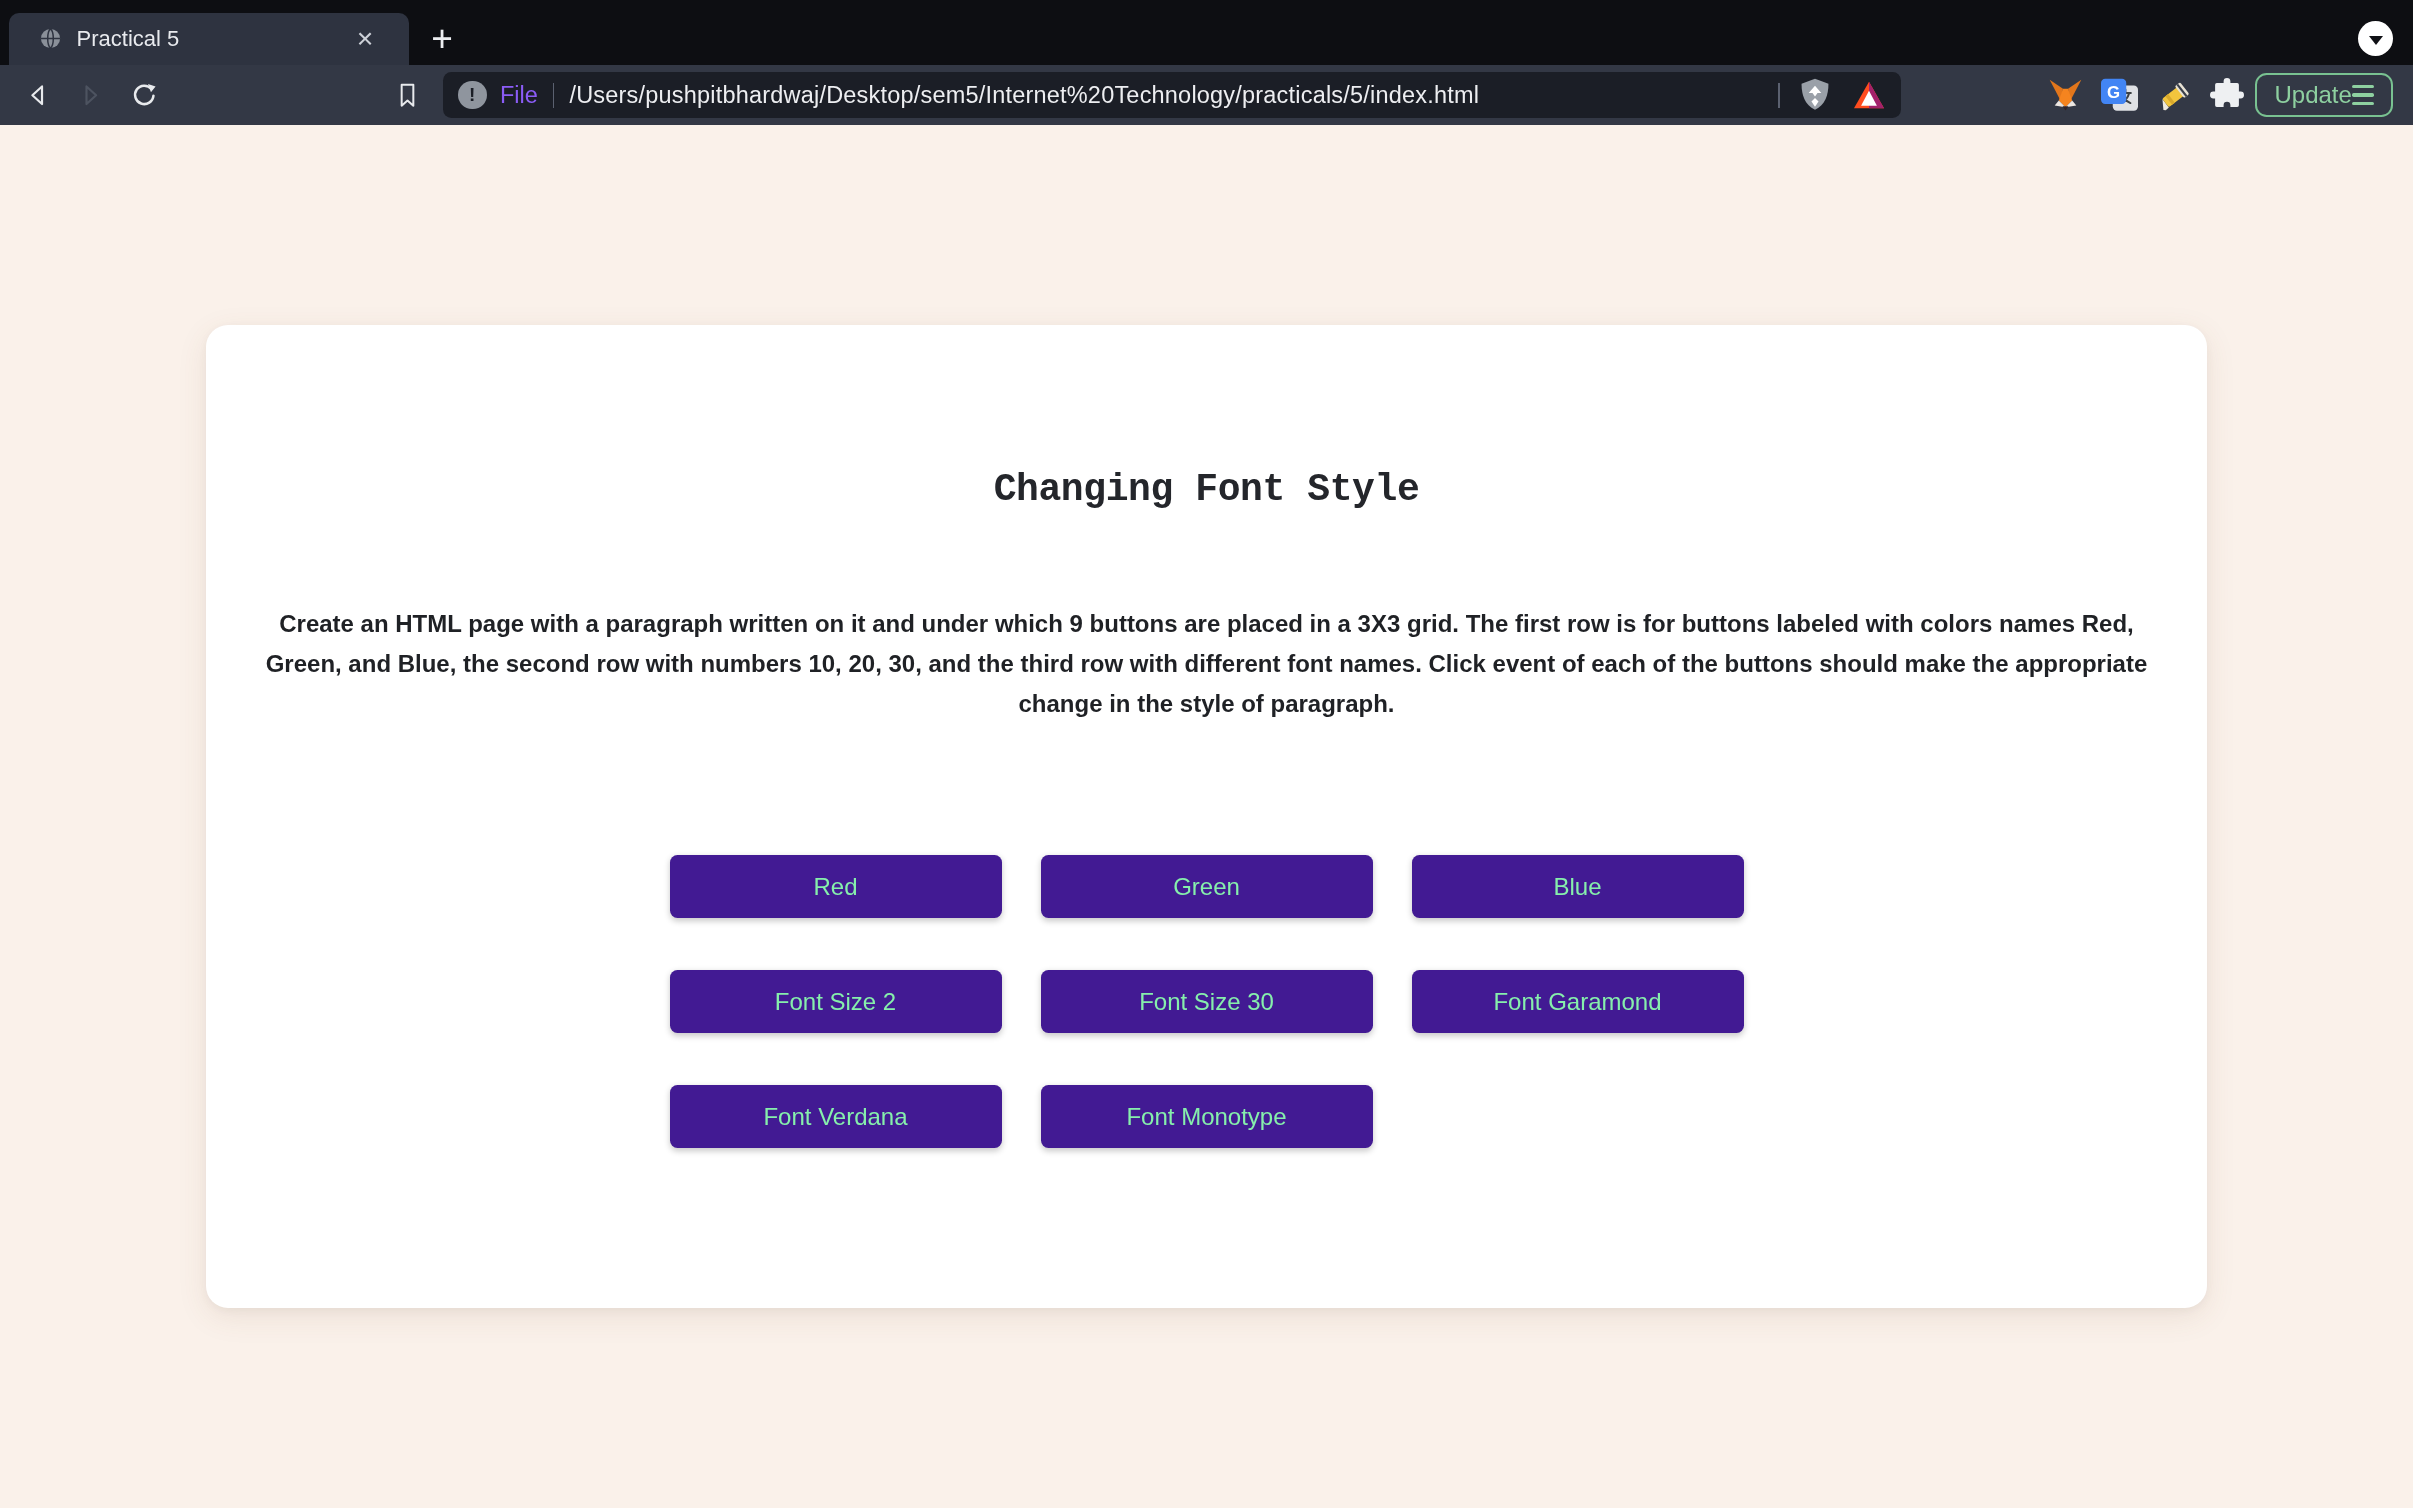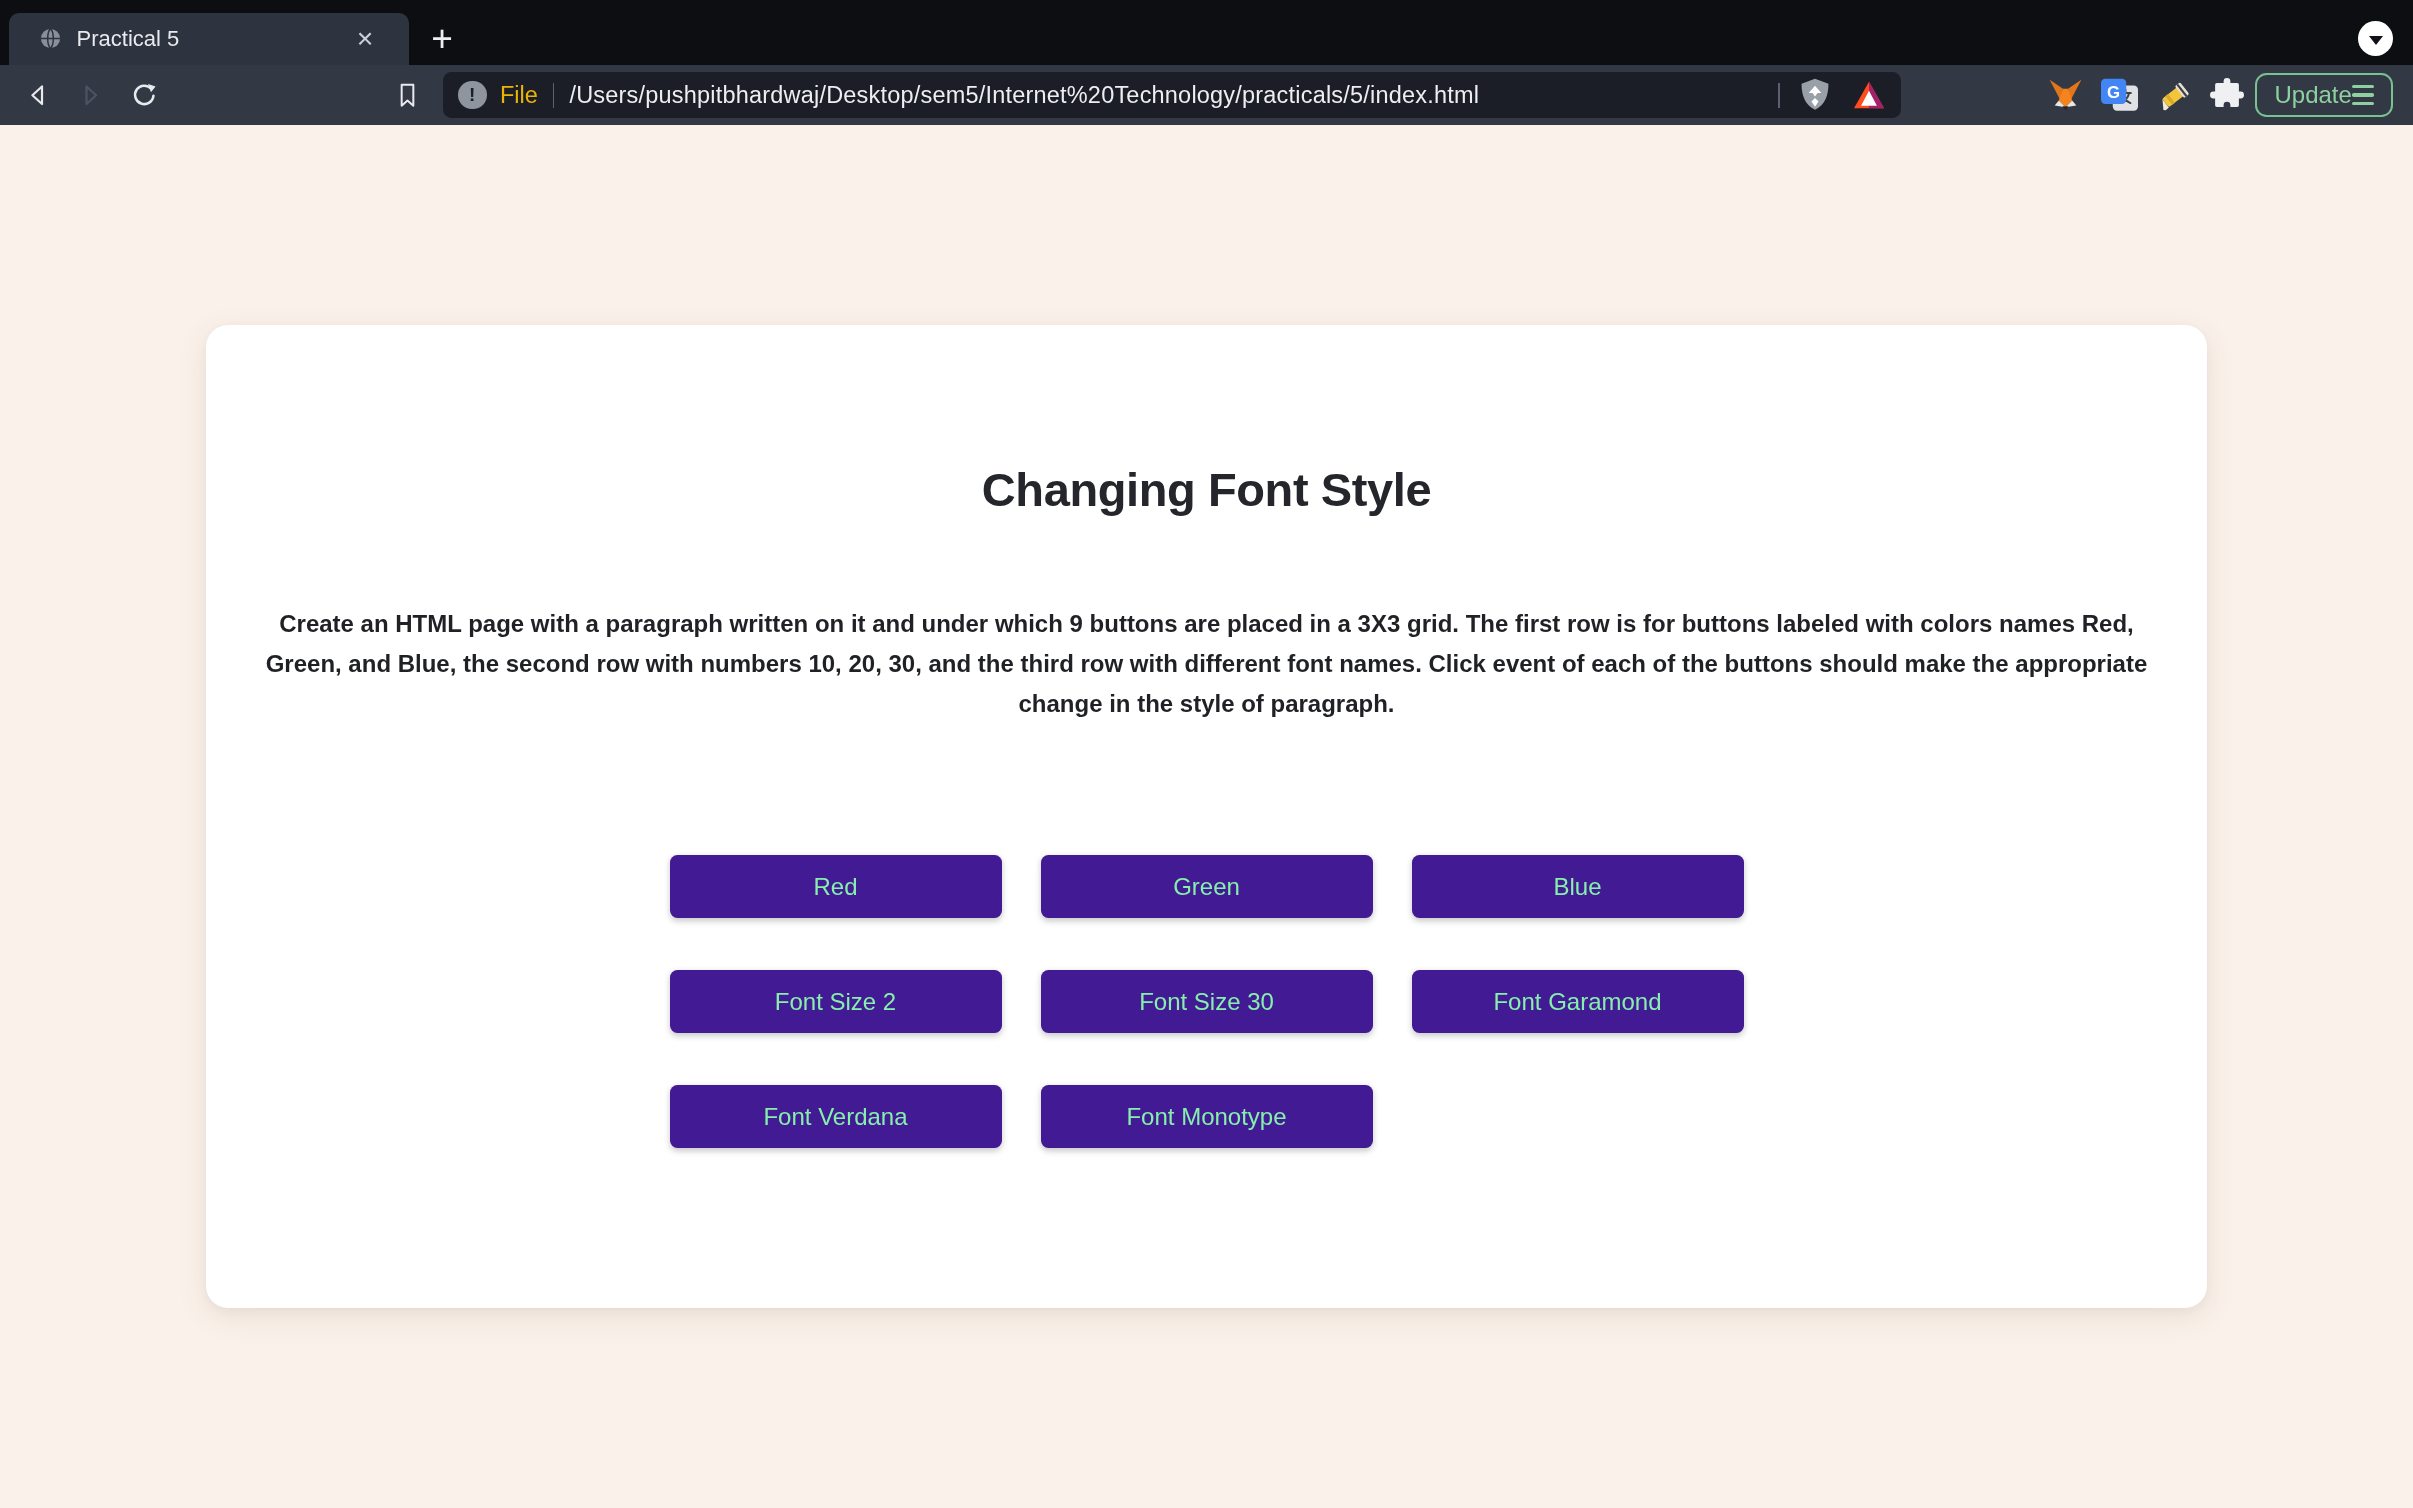--- a/index.html
+++ b/index.html
@@ -73,21 +73,21 @@
     padding: 0 15px;
     flex: 0 0 auto;
   }
   .info-badge {
     width: 28.5px; height: 28.5px; border-radius: 50%;
     background: #8f959e;
     color: #1b1e26; font-size: 19px; font-weight: 700;
     display: flex; align-items: center; justify-content: center;
     flex: 0 0 auto;
   }
-  .scheme-label { margin-left: 13.4px; color: #eab308; font-size: 23.5px; }
+  .scheme-label { margin-left: 13.4px; color: #8b5cf6; font-size: 23.5px; }
   .vsep { margin-left: 15px; width: 1.7px; height: 25px; background: #5b6170; flex: 0 0 auto; }
   .url-text {
     margin-left: 15px;
     color: #edeef1; font-size: 23.5px; letter-spacing: 0.2px;
     white-space: nowrap; overflow: hidden;
   }
   .omni-spacer { flex: 1; }
   .shield-icon { margin-left: 18.4px; flex: 0 0 auto; }
   .bat-icon { margin-left: 20px; flex: 0 0 auto; }
 
@@ -119,22 +119,22 @@
   .card {
     width: 2001px; height: 983px;
     margin: 0 auto; position: relative; top: 200px;
     background: #ffffff;
     border-radius: 22px;
     box-shadow: 0 8.4px 30px rgba(120, 80, 50, 0.10), 0 2.5px 8.4px rgba(0,0,0,0.04);
     padding-top: 136px;
   }
   .page-title {
     text-align: center;
-    font-size: 47px; line-height: 57px; font-weight: 700;
-    color: #24262b; letter-spacing: -0.4px;
+    font-size: 38px; line-height: 57px; font-weight: 700;
+    color: #24262b; letter-spacing: -0.4px; font-family: Liberation Mono, monospace;
   }
   .page-paragraph {
     width: 1902px;
     margin: 86px auto 0;
     text-align: center;
     font-size: 24px; line-height: 40px;
     color: #1f2125;
     font-weight: bold;
   }
   .btn-grid {

